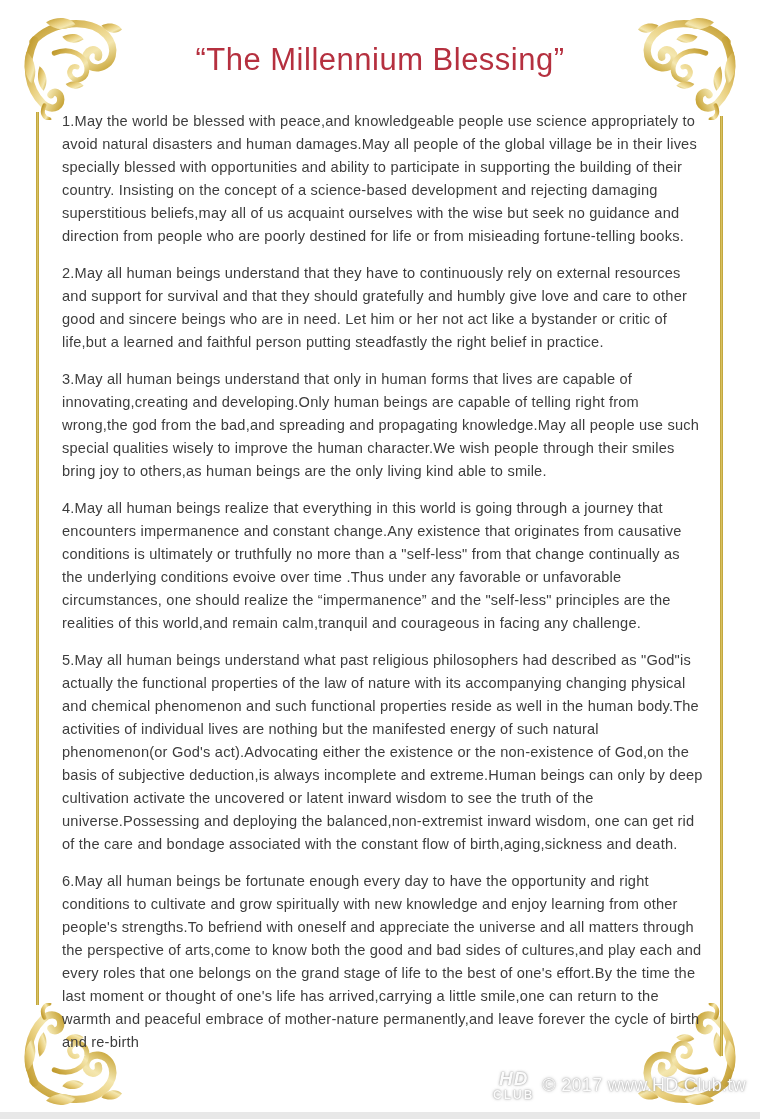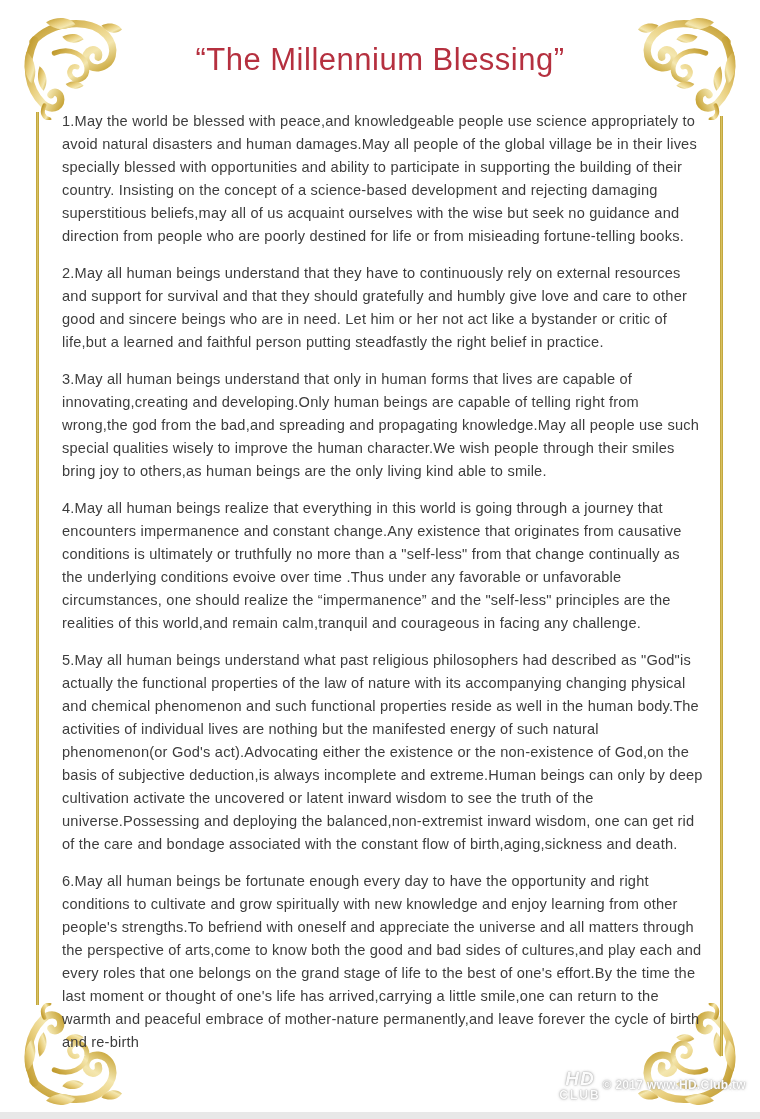--- a/index.html
+++ b/index.html
@@ -49,33 +49,33 @@
   .bottom-strip{
     position:absolute;
     left:0;bottom:0;width:100%;height:7px;
     background:#e8e8e8;
   }
   .watermark{
     position:absolute;
     right:14px;bottom:18px;
     display:flex;
     align-items:center;
-    gap:2px;
+    gap:8px;
     z-index:5;
     color:rgba(255,255,255,0.96);
     text-shadow:0 0 1px #9a9a9a,0 0 3px rgba(140,140,140,0.8);
     margin-left:22px;
   }
   .wm-logo{
     display:flex;flex-direction:column;align-items:center;
     font-weight:bold;line-height:1;
   }
   .wm-logo .hd{font-size:19px;letter-spacing:1px;font-style:italic;}
   .wm-logo .club{font-size:12px;letter-spacing:2px;margin-top:1px;}
-  .wm-text{font-size:12px;font-weight:bold;letter-spacing:0.3px;}
+  .wm-text{font-size:18px;font-weight:normal;letter-spacing:0.3px;}
   .defs-svg{position:absolute;width:0;height:0;}
 </style>
 </head>
 <body>
 
 <svg class="defs-svg" aria-hidden="true">
   <defs>
     <linearGradient id="goldgrad" x1="0" y1="0" x2="1" y2="1">
       <stop offset="0" stop-color="#bf992c"></stop>
       <stop offset="0.45" stop-color="#e9cf7e"></stop>

